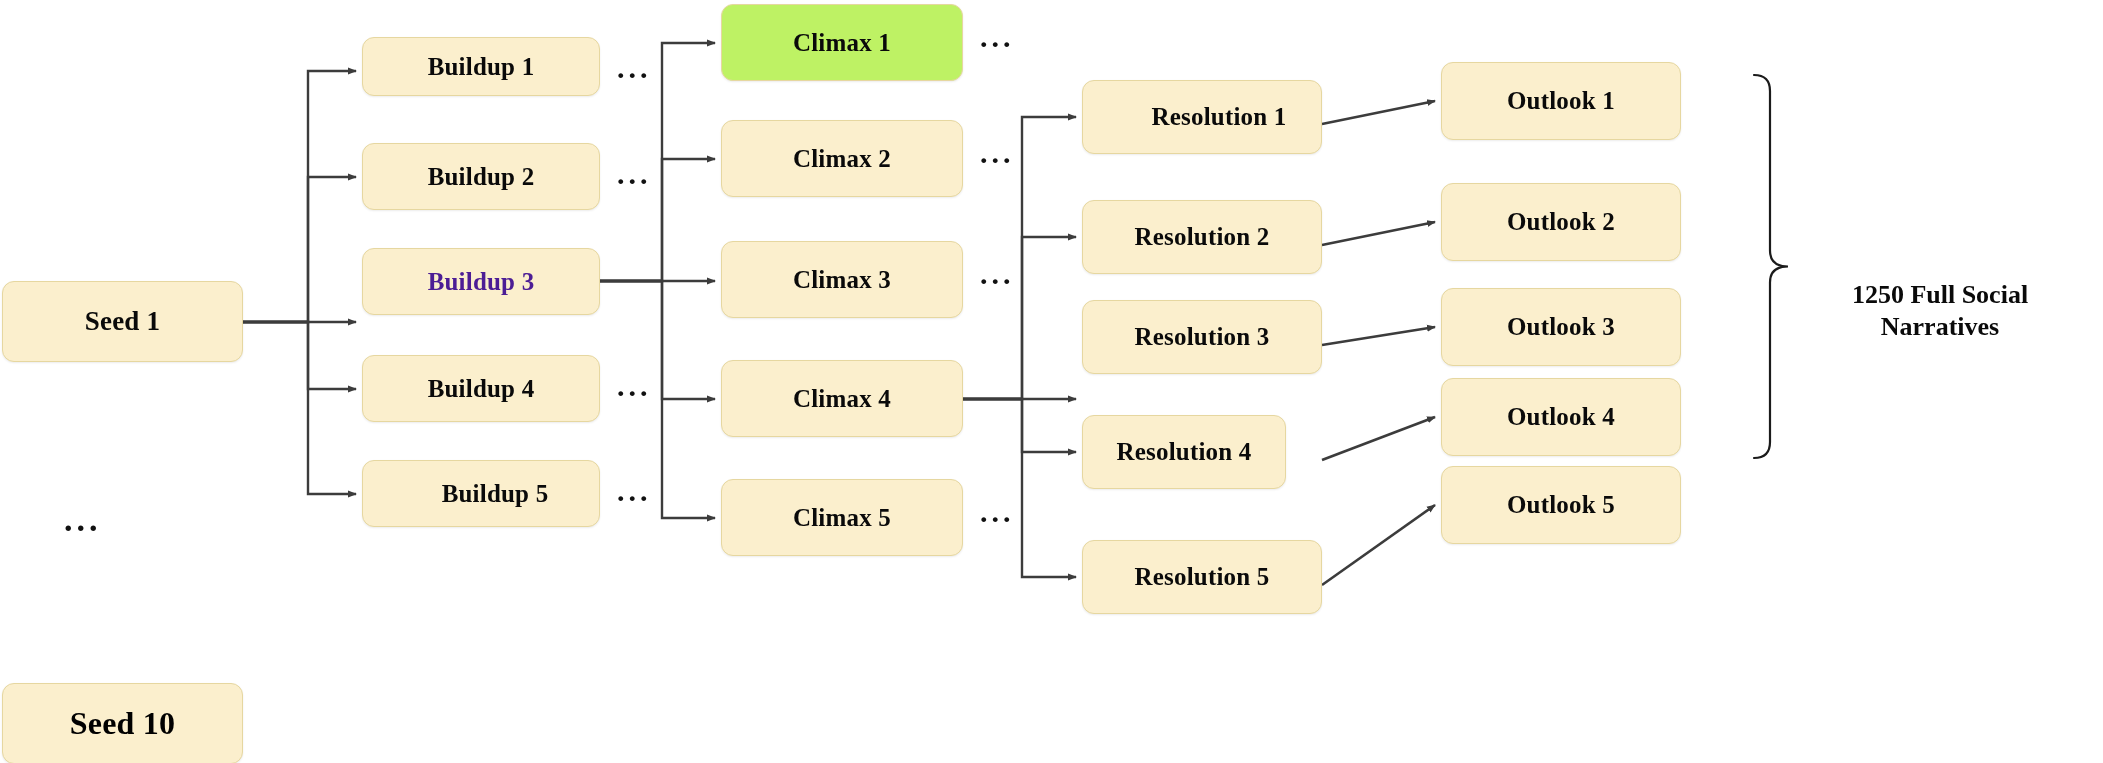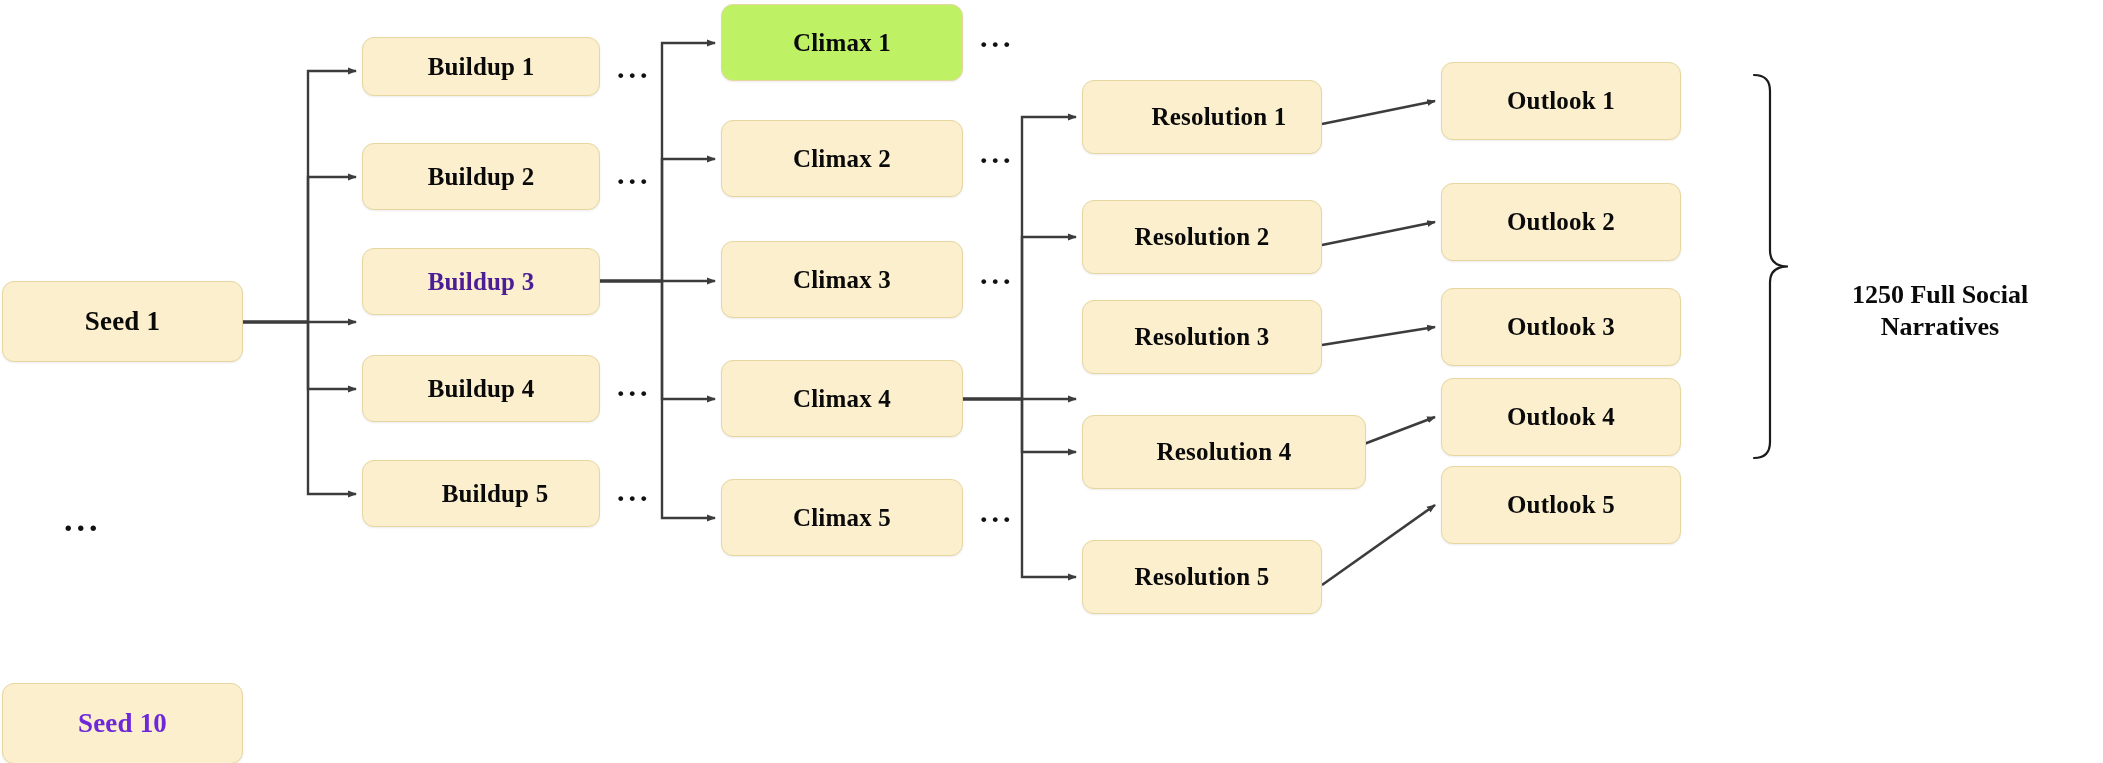--- a/index.html
+++ b/index.html
@@ -68,35 +68,35 @@
       <path d="M1322,460 L1435,417"></path>
       <path d="M1322,585 L1435,505"></path>
     </g>
     <g>
       <path id="bracePath" fill="none" stroke="#1b1b1b" stroke-width="2.2" stroke-linecap="round" d="M1754,75 q16,0 16,16 L1770,250.5 q0,16 18,16 q-18,0 -18,16 L1770,442 q0,16 -16,16"></path>
     </g>
   </svg>
 
   <div id="nodes">
       <div class="node" style="left: 2px; top: 281px; width: 241px; height: 81px; font-size: 27px; background: rgb(251, 239, 205); border-color: rgb(230, 215, 160); color: rgb(10, 10, 10);">Seed 1</div>
-      <div class="node" style="left: 2px; top: 683px; width: 241px; height: 81px; font-size: 27px; background: rgb(251, 239, 205); border-color: rgb(230, 215, 160); color: #6d28d9;">Seed 10</div>
+      <div class="node" style="left: 2px; top: 683px; width: 241px; height: 81px; font-size: 32px; background: rgb(251, 239, 205); border-color: rgb(230, 215, 160); color: #000000;">Seed 10</div>
       <div class="node" style="left: 362px; top: 37px; width: 238px; height: 59px; font-size: 25px; background: rgb(251, 239, 205); border-color: rgb(230, 215, 160); color: rgb(10, 10, 10);">Buildup 1</div>
       <div class="node" style="left: 362px; top: 143px; width: 238px; height: 67px; font-size: 25px; background: rgb(251, 239, 205); border-color: rgb(230, 215, 160); color: rgb(10, 10, 10);">Buildup 2</div>
       <div class="node" style="left: 362px; top: 248px; width: 238px; height: 67px; font-size: 25px; background: rgb(251, 239, 205); border-color: rgb(230, 215, 160); color: #4c1d95;">Buildup 3</div>
       <div class="node" style="left: 362px; top: 355px; width: 238px; height: 67px; font-size: 25px; background: rgb(251, 239, 205); border-color: rgb(230, 215, 160); color: rgb(10, 10, 10);">Buildup 4</div>
       <div class="node" style="left: 362px; top: 460px; width: 238px; height: 67px; font-size: 25px; background: rgb(251, 239, 205); border-color: rgb(230, 215, 160); color: rgb(10, 10, 10); padding-left: 28px;">Buildup 5</div>
       <div class="node" style="left: 721px; top: 4px; width: 242px; height: 77px; font-size: 25px; background: #bef264; border-color: rgb(230, 215, 160); color: rgb(10, 10, 10);">Climax 1</div>
       <div class="node" style="left: 721px; top: 120px; width: 242px; height: 77px; font-size: 25px; background: rgb(251, 239, 205); border-color: rgb(230, 215, 160); color: rgb(10, 10, 10);">Climax 2</div>
       <div class="node" style="left: 721px; top: 241px; width: 242px; height: 77px; font-size: 25px; background: rgb(251, 239, 205); border-color: rgb(230, 215, 160); color: rgb(10, 10, 10);">Climax 3</div>
       <div class="node" style="left: 721px; top: 360px; width: 242px; height: 77px; font-size: 25px; background: rgb(251, 239, 205); border-color: rgb(230, 215, 160); color: rgb(10, 10, 10);">Climax 4</div>
       <div class="node" style="left: 721px; top: 479px; width: 242px; height: 77px; font-size: 25px; background: rgb(251, 239, 205); border-color: rgb(230, 215, 160); color: rgb(10, 10, 10);">Climax 5</div>
       <div class="node" style="left: 1082px; top: 80px; width: 240px; height: 74px; font-size: 25px; background: rgb(251, 239, 205); border-color: rgb(230, 215, 160); color: rgb(10, 10, 10); padding-left: 34px;">Resolution 1</div>
       <div class="node" style="left: 1082px; top: 200px; width: 240px; height: 74px; font-size: 25px; background: rgb(251, 239, 205); border-color: rgb(230, 215, 160); color: rgb(10, 10, 10);">Resolution 2</div>
       <div class="node" style="left: 1082px; top: 300px; width: 240px; height: 74px; font-size: 25px; background: rgb(251, 239, 205); border-color: rgb(230, 215, 160); color: rgb(10, 10, 10);">Resolution 3</div>
-      <div class="node" style="left: 1082px; top: 415px; width: 284px; height: 74px; font-size: 25px; background: rgb(251, 239, 205); border-color: rgb(230, 215, 160); color: rgb(10, 10, 10);">Resolution 4</div>
+      <div class="node" style="left: 1082px; top: 415px; width: 204px; height: 74px; font-size: 25px; background: rgb(251, 239, 205); border-color: rgb(230, 215, 160); color: rgb(10, 10, 10);">Resolution 4</div>
       <div class="node" style="left: 1082px; top: 540px; width: 240px; height: 74px; font-size: 25px; background: rgb(251, 239, 205); border-color: rgb(230, 215, 160); color: rgb(10, 10, 10);">Resolution 5</div>
       <div class="node" style="left: 1441px; top: 62px; width: 240px; height: 78px; font-size: 25px; background: rgb(251, 239, 205); border-color: rgb(230, 215, 160); color: rgb(10, 10, 10);">Outlook 1</div>
       <div class="node" style="left: 1441px; top: 183px; width: 240px; height: 78px; font-size: 25px; background: rgb(251, 239, 205); border-color: rgb(230, 215, 160); color: rgb(10, 10, 10);">Outlook 2</div>
       <div class="node" style="left: 1441px; top: 288px; width: 240px; height: 78px; font-size: 25px; background: rgb(251, 239, 205); border-color: rgb(230, 215, 160); color: rgb(10, 10, 10);">Outlook 3</div>
       <div class="node" style="left: 1441px; top: 378px; width: 240px; height: 78px; font-size: 25px; background: rgb(251, 239, 205); border-color: rgb(230, 215, 160); color: rgb(10, 10, 10);">Outlook 4</div>
       <div class="node" style="left: 1441px; top: 466px; width: 240px; height: 78px; font-size: 25px; background: rgb(251, 239, 205); border-color: rgb(230, 215, 160); color: rgb(10, 10, 10);">Outlook 5</div>
     </div>
   <div id="ellipses">
       <div class="ell" style="left: 64px; top: 503px; font-size: 34px;">...</div>
       <div class="ell" style="left: 617px; top: 53px; font-size: 30px;">...</div>

